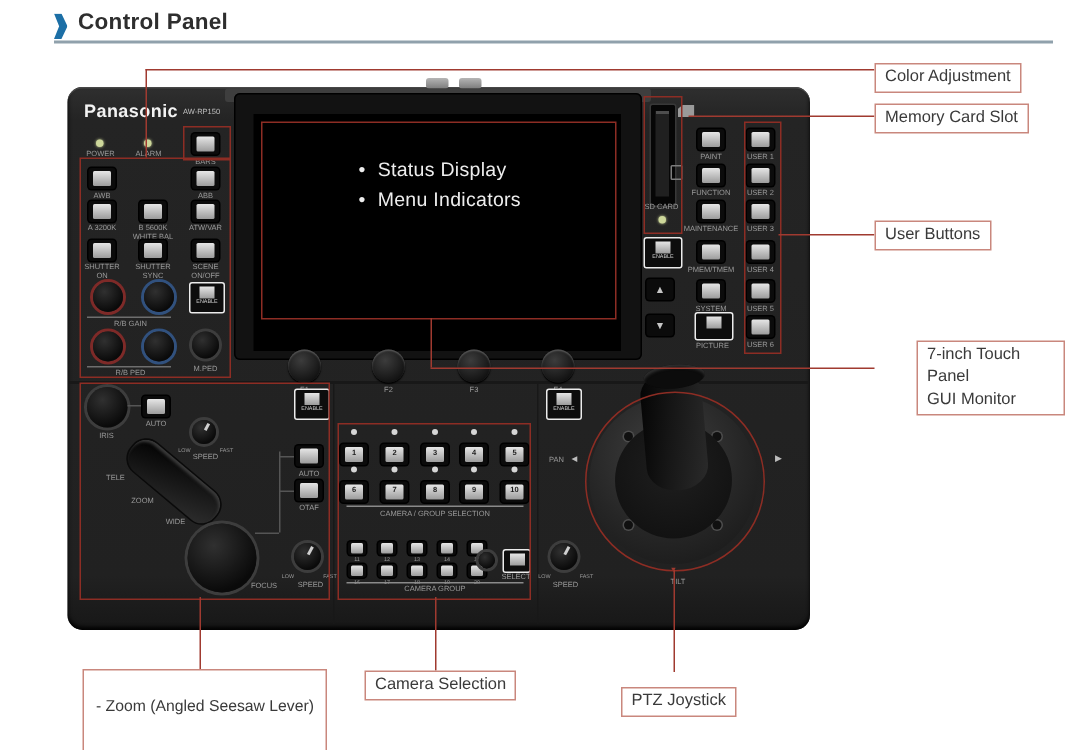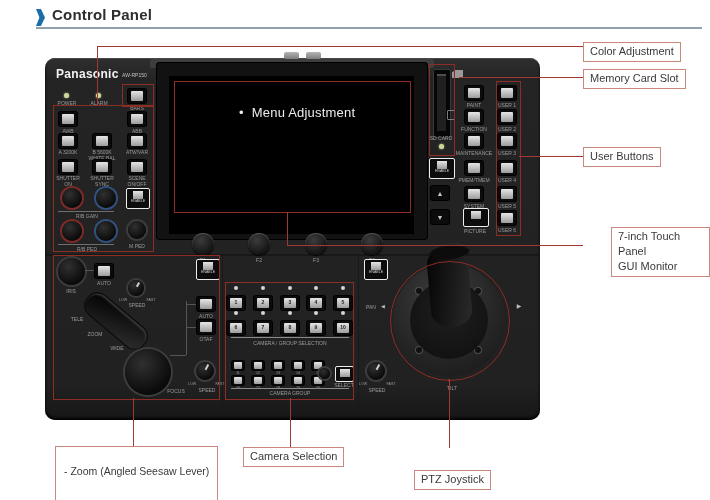--- a/index.html
+++ b/index.html
@@ -88,21 +88,22 @@
 <div class="knob blue" style="left:96px;top:221px;width:20px;height:20px"></div>
 <div class="knob gray" style="left:128px;top:221px;width:18px;height:18px"></div>
 <div class="lbl" style="left:137px;top:243px">M.PED</div>
 <div class="conn" style="left:58px;top:244px;width:56px;height:1px;background:#6e6e6e"></div>
 <div class="lbl" style="left:87px;top:246px">R/B PED</div>
 
 <div class="abs" style="left:156px;top:62px;width:272px;height:178px;background:#121212;border-radius:4px;box-shadow:inset 0 0 0 1px #000"></div>
 <div class="abs" style="left:169px;top:76px;width:245px;height:158px;background:#000"></div>
 <div class="redbox" style="left:174px;top:81px;width:235px;height:130px"></div>
 <div class="bullets">
-  <div>Menu Adjustment</div>
+  <div>Status Display</div>
+  <div>Menu Indicators</div>
 </div>
 
 <div class="fknob" style="left:192px;top:233px"></div>
 <div class="lbl" style="left:203px;top:257px">F1</div>
 <div class="fknob" style="left:248px;top:233px"></div>
 <div class="lbl" style="left:259px;top:257px">F2</div>
 <div class="fknob" style="left:305px;top:233px"></div>
 <div class="lbl" style="left:316px;top:257px">F3</div>
 <div class="fknob" style="left:361px;top:233px"></div>
 <div class="lbl" style="left:372px;top:257px">F4</div>
@@ -292,13 +293,13 @@
 <div class="callout" style="left:583px;top:42px">Color Adjustment</div>
 <div class="callout" style="left:583px;top:69px">Memory Card Slot</div>
 <div class="callout" style="left:583px;top:147px">User Buttons</div>
 <div class="callout" style="left:611px;top:227px">7-inch Touch Panel
 GUI Monitor</div>
 <div class="callout" style="left:55px;top:446px;font-size:10.5px;padding:3px 8px">
   <div>- Zoom (Angled Seesaw Lever)</div>
   
 </div>
 <div class="callout" style="left:243px;top:447px">Camera Selection</div>
-<div class="callout" style="left:414px;top:470px">PTZ Joystick</div>
+<div class="callout" style="left:414px;top:458px">PTZ Joystick</div>
 
 </body></html>

